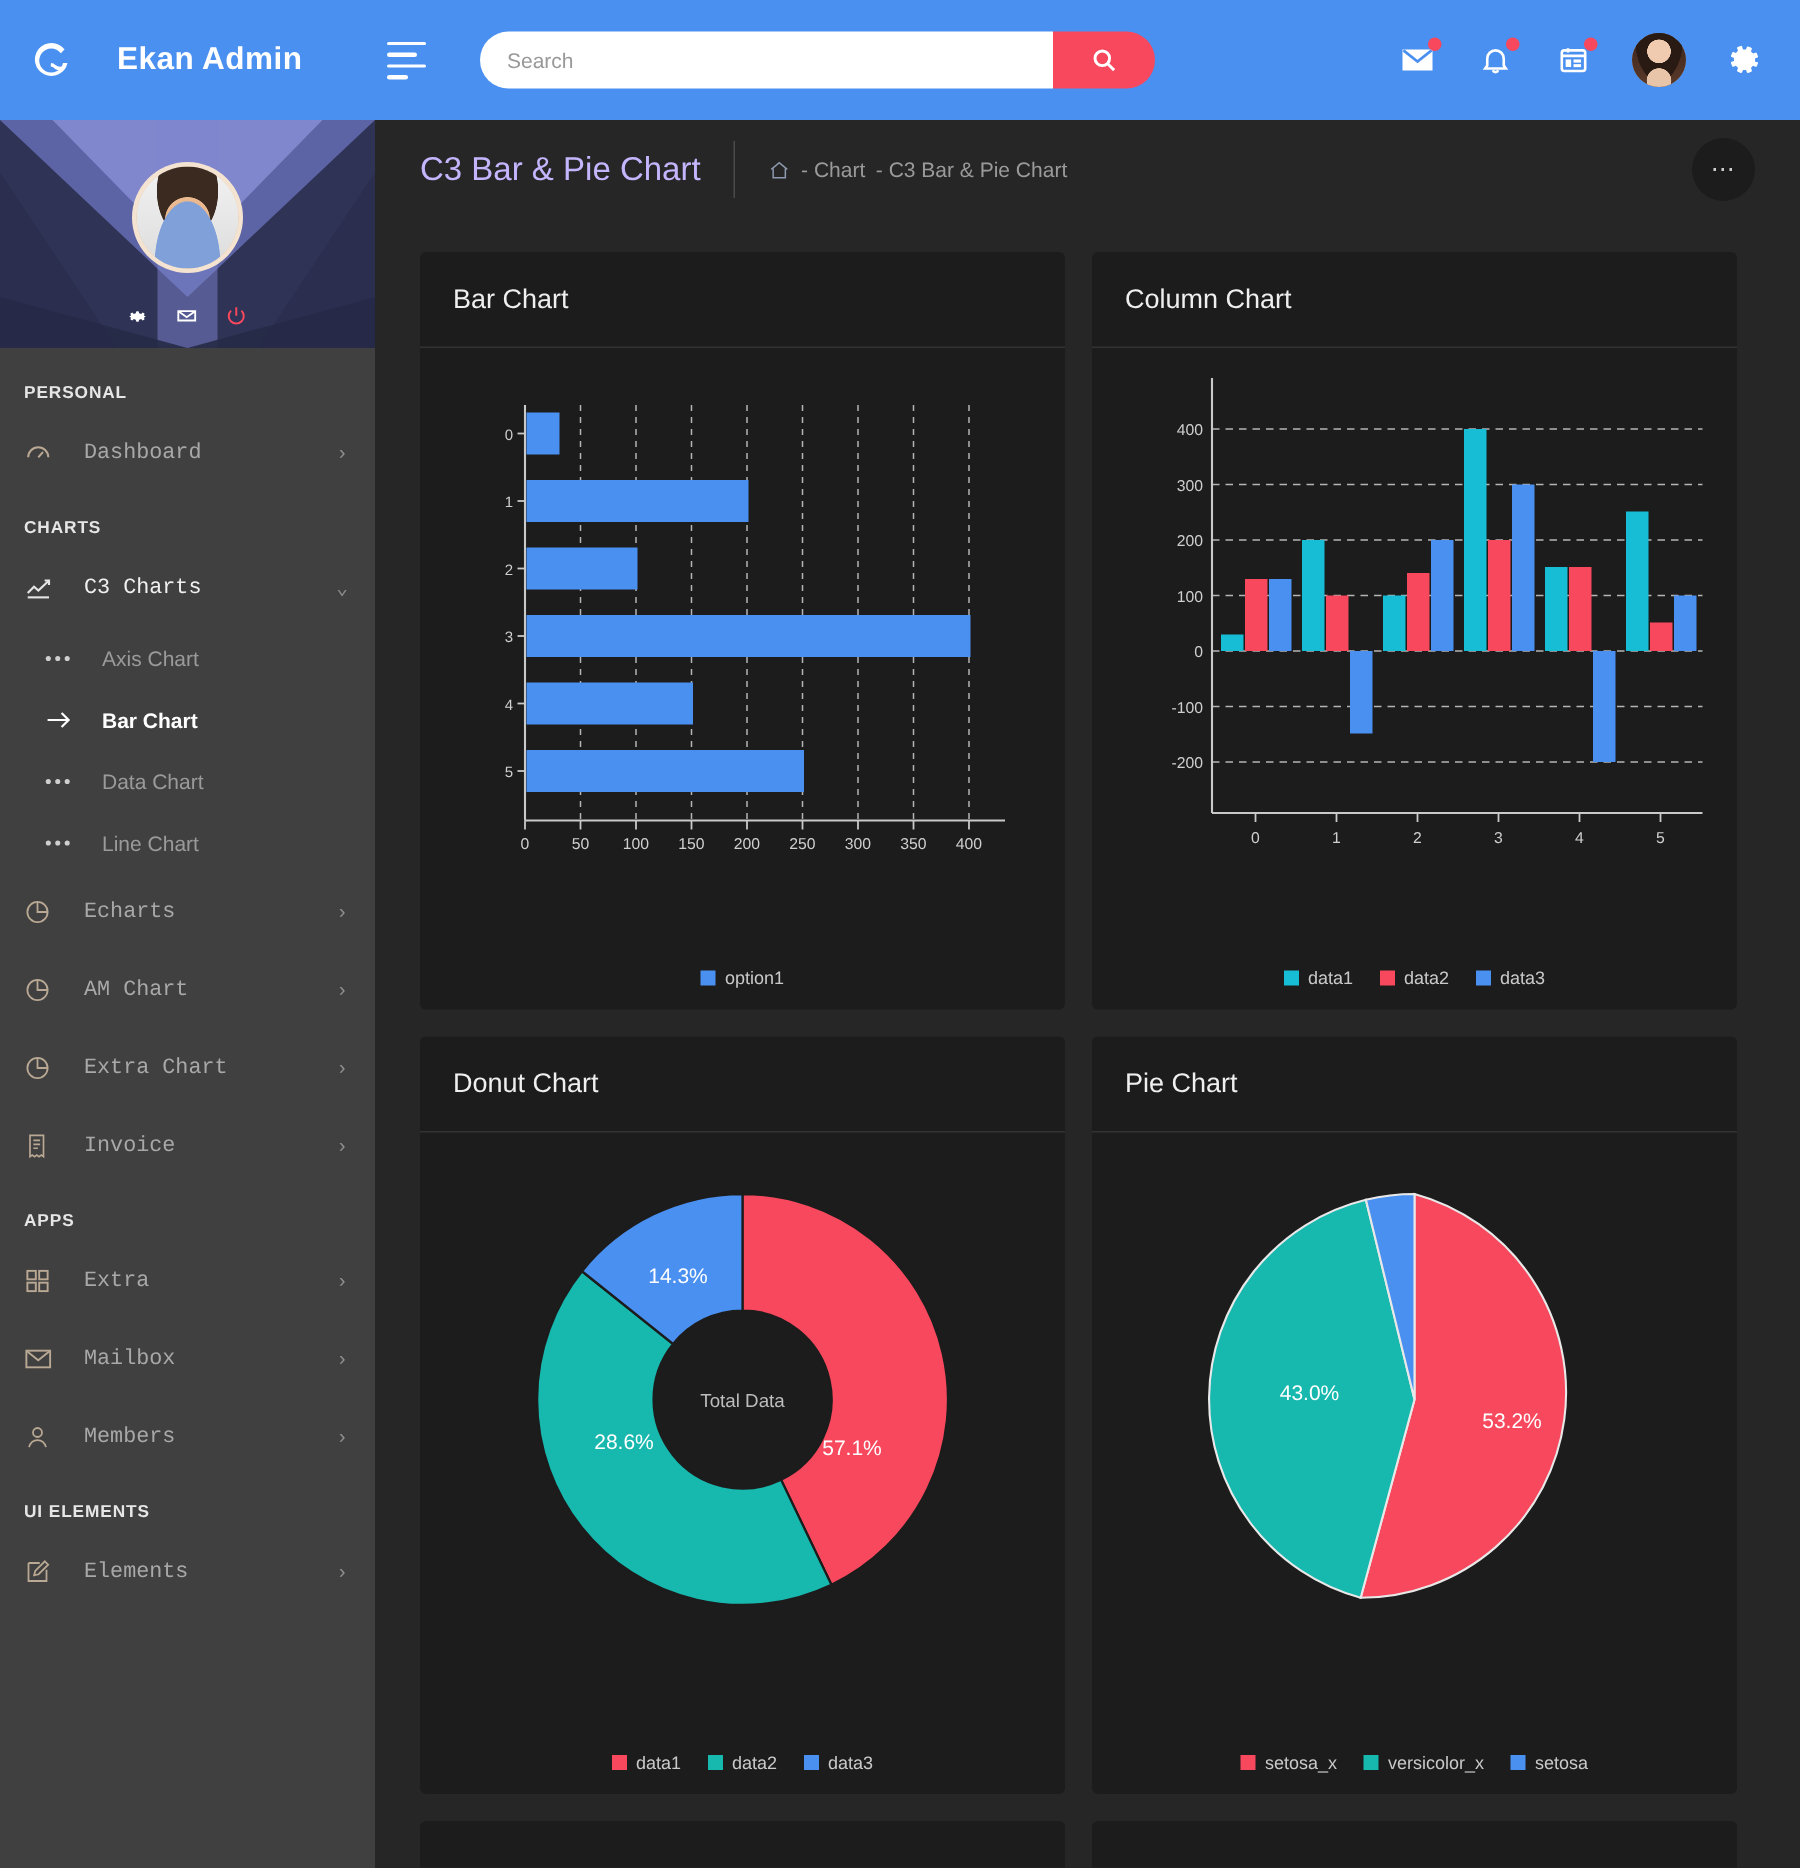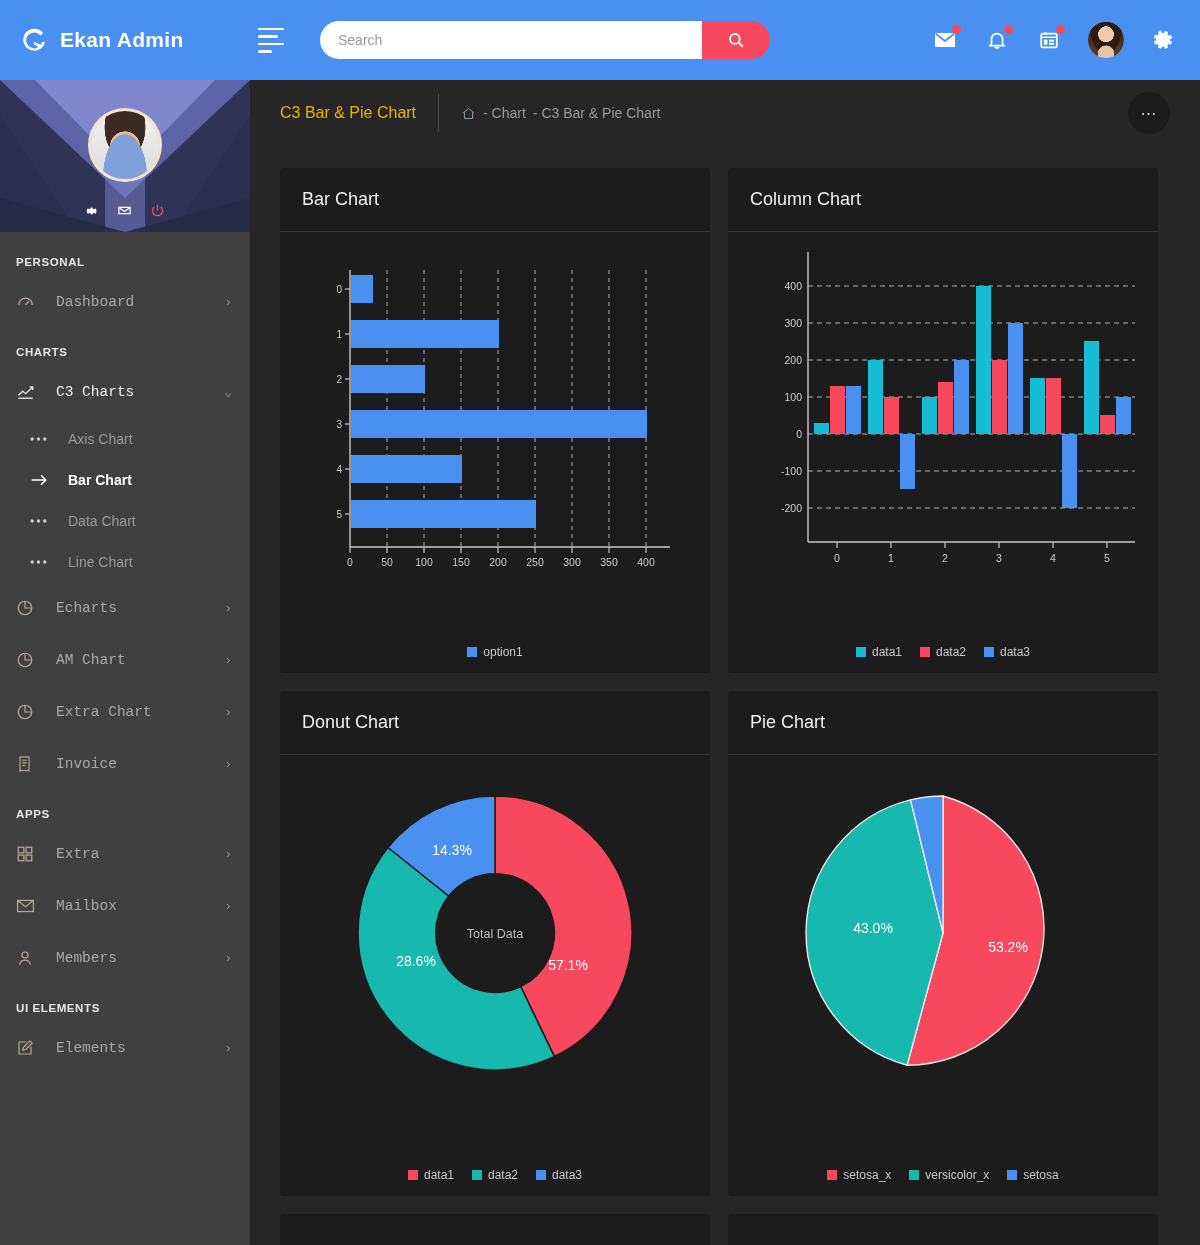--- a/index.html
+++ b/index.html
@@ -9,21 +9,21 @@
     background:#242424;
     color:#d0d0d0;
     font-size:14px;
   }
 
   
   .topbar{
     position:absolute; top:0; left:0; width:1200px; height:80px;
     background:#4a90f0; display:flex; align-items:center;
   }
-  .brand{ width:250px; display:flex; align-items:center; gap:10px; padding-left:16px; }
+  .brand{ width:250px; display:flex; align-items:center; gap:28px; padding-left:16px; }
   .brand-logo{ width:34px;height:34px; color:#fff; display:flex;align-items:center;justify-content:center;}
   .brand-title{ color:#fff; font-size:21px; font-weight:bold; letter-spacing:.3px;}
   .ham{ width:34px;height:30px;margin-left:8px;display:flex;flex-direction:column;justify-content:center;gap:5px;cursor:pointer;}
   .ham span{display:block;height:2.5px;background:#fff;border-radius:2px;}
   .ham span:nth-child(1){width:26px;}
   .ham span:nth-child(2){width:20px;}
   .ham span:nth-child(3){width:26px;}
   .ham span:nth-child(4){width:14px;}
   .searchwrap{ margin-left:28px; width:450px; height:38px; position:relative; display:flex;}
   .searchwrap input{
@@ -97,21 +97,21 @@
   .sidebar-footer{
     position:absolute; bottom:0; left:0; width:250px; height:62px;
     border-top:1px solid #313131; display:flex; align-items:center;
     justify-content:space-around; padding:0 26px; color:#c7c7c7;
   }
   .sidebar-footer span{cursor:pointer;}
 
   
   .main{ position:absolute; top:80px; left:250px; width:950px; height:1165px; background:#262626; overflow:hidden;}
   .pagehead{ height:66px; display:flex; align-items:center; padding:0 30px; }
-  .pagetitle{ font-size:16px; color:#eab308; font-weight:500; padding-right:22px; }
+  .pagetitle{ font-size:22px; color:#c4b5fd; font-weight:500; padding-right:22px; }
   .vline{ width:1px; height:38px; background:#4a4a4a; }
   .breadcrumb{ display:flex; align-items:center; gap:7px; margin-left:22px; color:#9a9a9a; font-size:14px;}
   .breadcrumb .bc-home{color:#8e9ab0;display:flex;align-items:center;}
   .breadcrumb a{color:#9a9a9a;text-decoration:none;cursor:pointer;}
   .more-btn{
     margin-left:auto; width:42px;height:42px;border-radius:50%;
     background:#1c1c1c; color:#d0d0d0; display:flex;align-items:center;justify-content:center;
     cursor:pointer; font-size:16px; letter-spacing:1px;
   }
 

